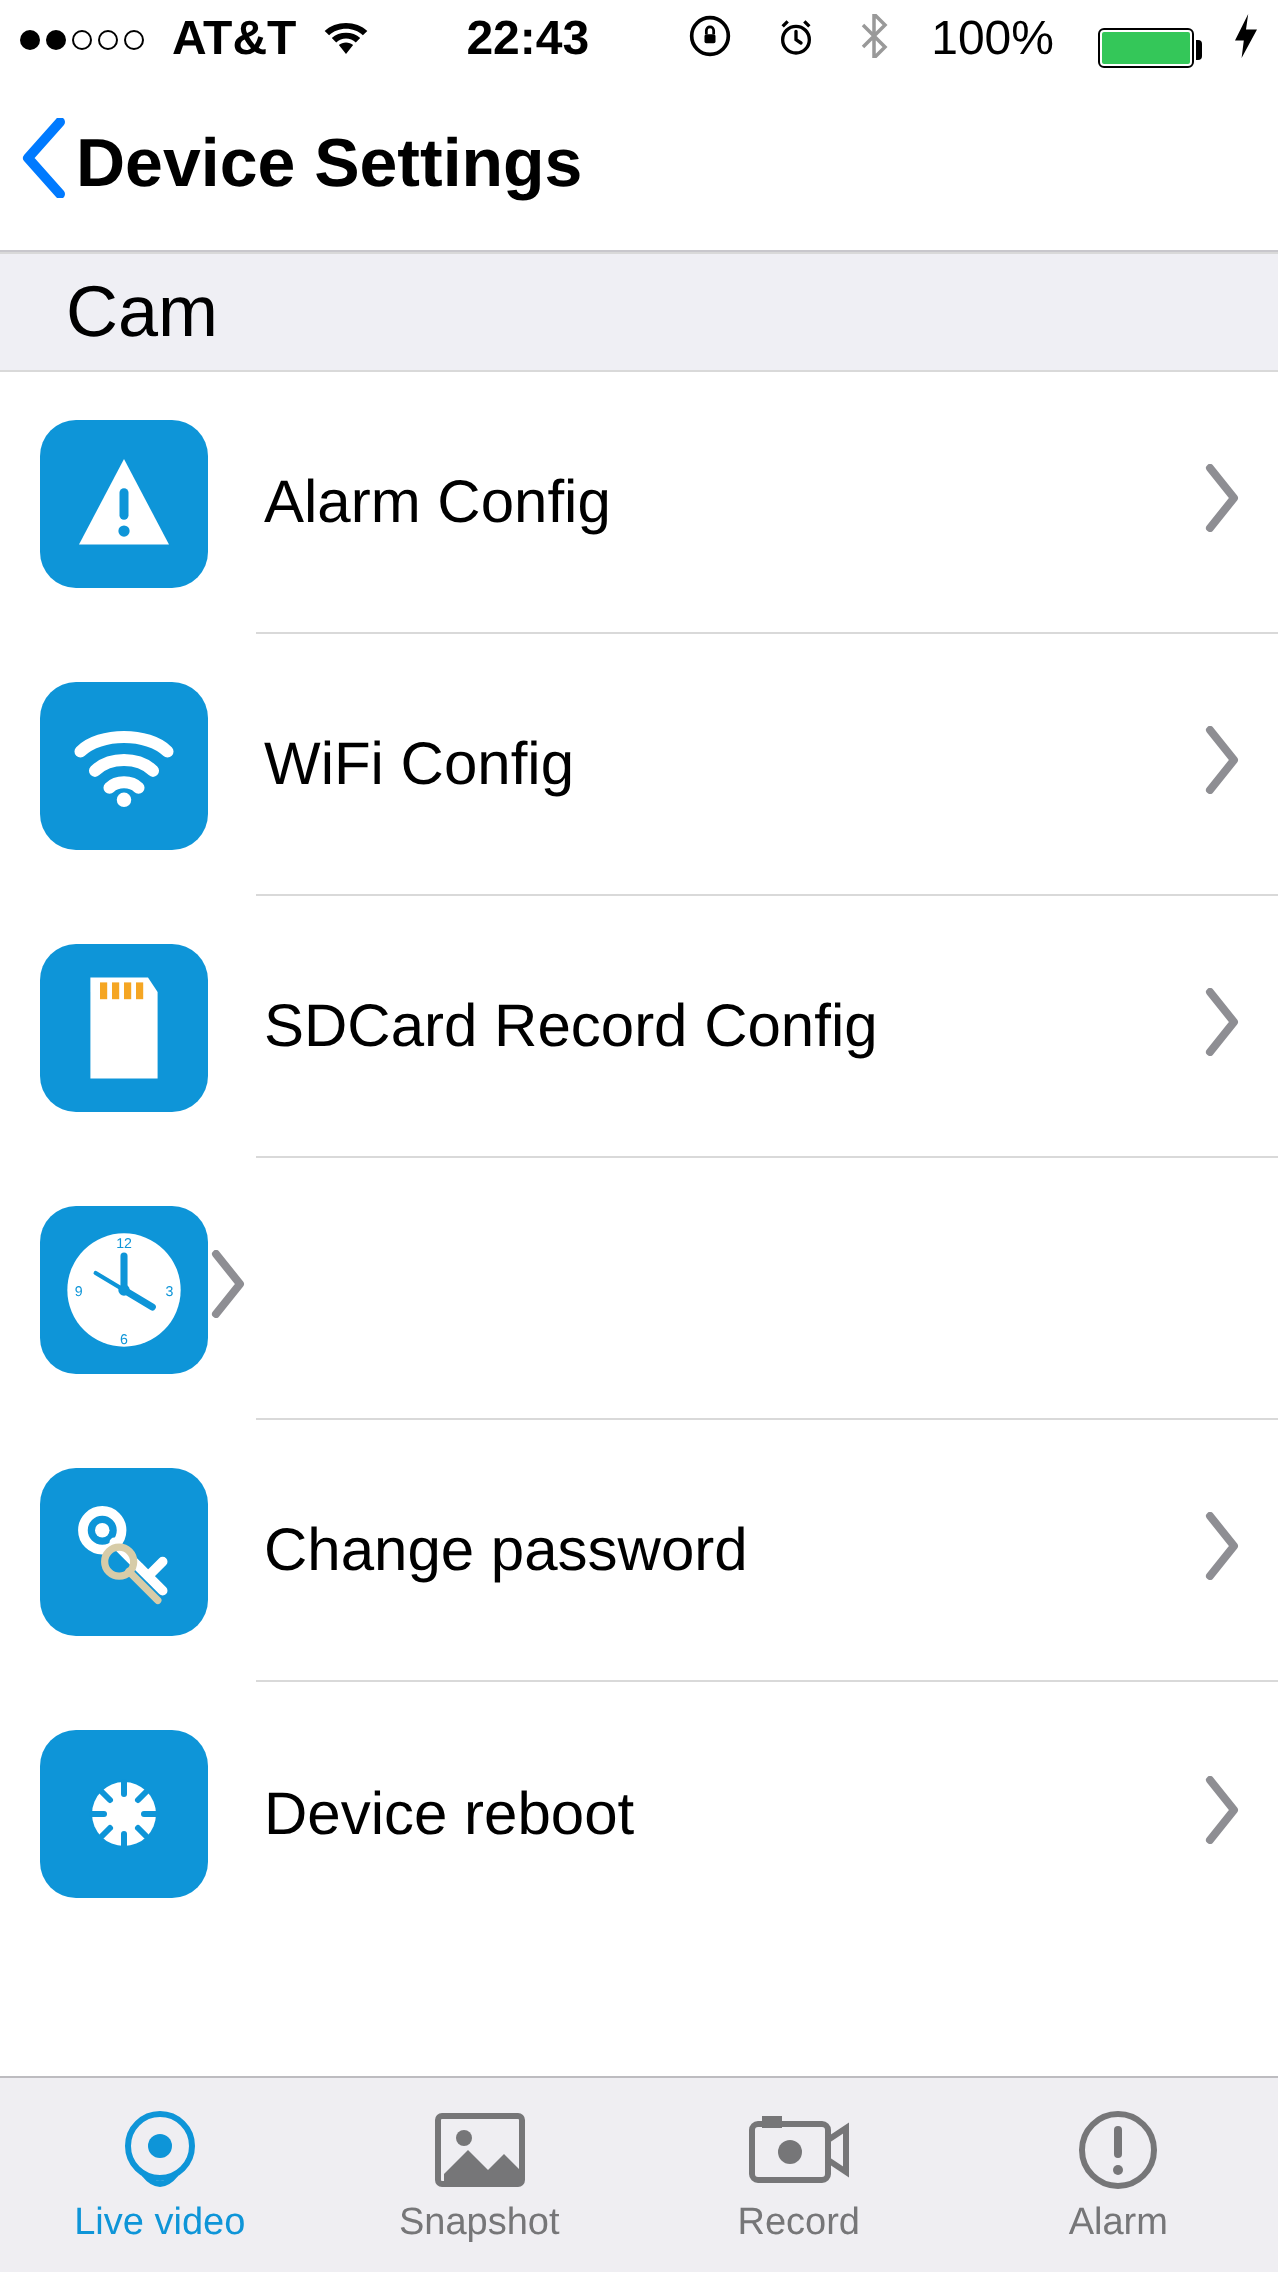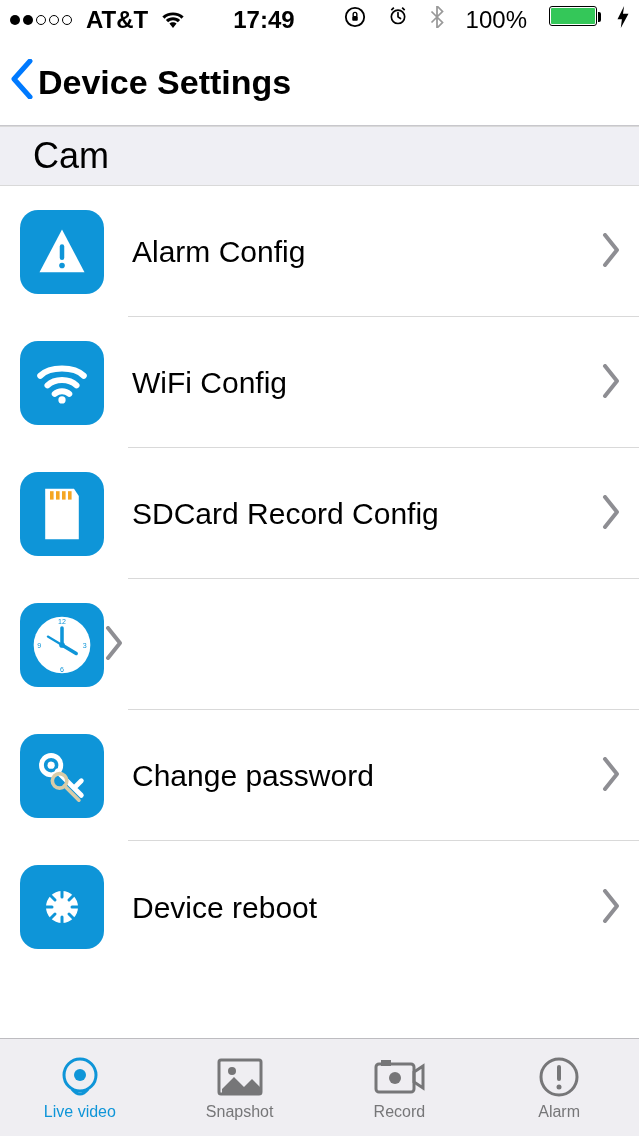--- a/index.html
+++ b/index.html
@@ -23,21 +23,21 @@
       color: #000;
     }
     .status-left { display: flex; align-items: center; gap: 8px; font-weight: bold; }
     .signal-dots { display: flex; gap: 3px; align-items: center; }
     .dot { width: 10px; height: 10px; border-radius: 50%; }
     .dot-fill { background: #000; }
     .dot-empty { border: 1.5px solid #000; background: transparent; }
     .carrier-box { background: #fff; padding: 0 6px; }
     .wifi-icon-sb { width: 22px; height: 16px; }
     .status-center { font-weight: 600; }
-    .status-right { display: flex; align-items: flex-start; gap: 22px; }
+    .status-right { display: flex; align-items: flex-end; gap: 22px; }
     .lock-rotate { font-size: 18px; }
     .alarm-sb { font-size: 18px; }
     .bt-sb { color: #777; font-size: 18px; }
     .battery-pct { font-weight: 400; }
     .battery { width: 48px; height: 20px; border: 1.5px solid #000; border-radius: 3px; position: relative; display: inline-block; }
     .battery::after { content:""; position:absolute; right:-5px; top:5px; width:3px; height:10px; background:#000; border-radius:0 2px 2px 0; }
     .battery-fill { position:absolute; left:1px; top:1px; bottom:1px; right:1px; background:#34c759; border-radius:1px; }
     .bolt { font-size: 18px; margin-left: -2px; }
 
     
@@ -111,21 +111,21 @@
       display: flex;
     }
     .tab {
       flex: 1;
       display: flex;
       flex-direction: column;
       align-items: center;
       justify-content: center;
       gap: 4px;
       color: #767678;
-      font-size: 16px;
+      font-size: 19px;
     }
     .tab.active { color: #0e95d8; }
     .tab-icon { height: 44px; display:flex; align-items:center; justify-content:center; }
 
   </style>
 </head>
 <body>
 
 <div class="status-bar">
   <div class="status-left">
@@ -136,21 +136,21 @@
       <span class="dot dot-empty"></span>
       <span class="dot dot-empty"></span>
     </span>
     <span class="carrier-box">AT&amp;T</span>
     <span>
       <svg class="wifi-icon-sb" viewBox="0 0 24 18">
           <path d="M12 18 L8 13 C10 11 14 11 16 13 Z M4 9 C8 5 16 5 20 9 L17.5 11.5 C14.5 8.5 9.5 8.5 6.5 11.5 Z M0 5 C6 -1 18 -1 24 5 L21.5 7.5 C16.5 2.5 7.5 2.5 2.5 7.5 Z" fill="#000"></path>
         </svg>
     </span>
   </div>
-  <div class="status-center">17:49</div>
+  <div class="status-center">22:43</div>
   <div class="status-right">
     <span class="lock-rotate">
       <svg width="22" height="22" viewBox="0 0 24 24">
           <circle cx="12" cy="12" r="10" fill="none" stroke="#000" stroke-width="2"></circle>
           <rect x="9" y="11" width="6" height="5" rx="1" fill="#000"></rect>
           <path d="M10 11 V9 a2 2 0 0 1 4 0 V11" fill="none" stroke="#000" stroke-width="1.5"></path>
         </svg>
     </span>
     <span class="alarm-sb">
       <svg width="20" height="20" viewBox="0 0 24 24">

